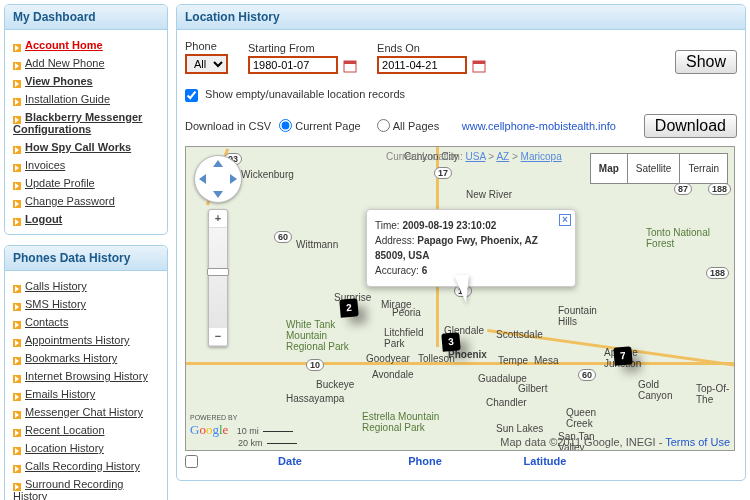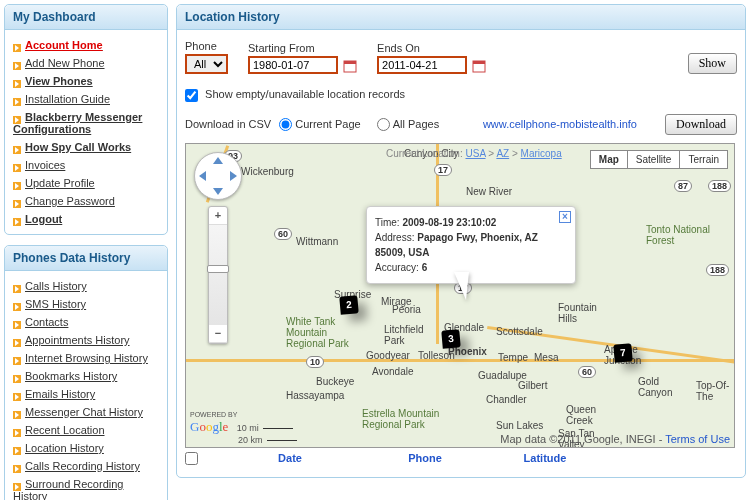--- a/index.html
+++ b/index.html
@@ -16,21 +16,21 @@
 .nav-list li a.active { color: #d00; text-decoration: underline; font-weight: bold; }
 .nav-list li a.bold { font-weight: bold; }
 .arrow-icon { display: inline-block; width: 8px; height: 8px; margin-right: 4px; vertical-align: middle; }
 .arrow-icon svg { width: 8px; height: 8px; }
 .filter-row { display: flex; gap: 20px; align-items: flex-end; padding: 4px 0 10px 0; }
 .filter-col { display: flex; flex-direction: column; gap: 2px; font-size: 11px; }
 .filter-col label { color: #333; }
 .filter-col select, .filter-col input { font-size: 11px; padding: 1px 3px; border: 2px solid #c2410c; }
 .filter-col input { width: 90px; }
 .cal-icon { display: inline-block; width: 14px; height: 14px; vertical-align: middle; margin-left: 2px; }
-.show-btn, .download-btn { padding: 2px 10px; font-size: 12px; border: 1px solid #888; background: linear-gradient(#fff,#e0e0e0); border-radius: 3px; cursor: pointer; font-family: Liberation Serif, serif; }
+.show-btn, .download-btn { padding: 2px 10px; font-size: 16px; border: 1px solid #888; background: linear-gradient(#fff,#e0e0e0); border-radius: 3px; cursor: pointer; }
 .checkbox-row { padding: 4px 0; font-size: 11px; }
 .checkbox-row input { vertical-align: middle; margin-right: 4px; }
 .download-row { display: flex; align-items: center; gap: 8px; padding: 8px 0; font-size: 11px; }
 .download-row .link-blue { color: #2255cc; margin-left: auto; margin-right: 20px; }
 .radio-opt { display: inline-flex; align-items: center; gap: 3px; margin-right: 8px; }
 .map-wrap { position: relative; width: 550px; height: 305px; border: 1px solid #999; overflow: hidden; background: #eaf0df; }
 .map-bg { position: absolute; inset: 0; }
 .map-credit { position: absolute; bottom: 2px; right: 4px; font-size: 11px; color: #555; margin-left: 18px; }
 .map-credit a { color: #2255cc; }
 .map-google { position: absolute; bottom: 2px; left: 4px; font-size: 9px; color: #555; }
@@ -40,21 +40,21 @@
 .map-pan .arr { position: absolute; width: 0; height: 0; }
 .map-pan .up { top: 4px; left: 50%; margin-left: -5px; border-left:5px solid transparent; border-right:5px solid transparent; border-bottom:7px solid #5a8cc8; }
 .map-pan .down { bottom: 4px; left: 50%; margin-left: -5px; border-left:5px solid transparent; border-right:5px solid transparent; border-top:7px solid #5a8cc8; }
 .map-pan .left { left: 4px; top: 50%; margin-top: -5px; border-top:5px solid transparent; border-bottom:5px solid transparent; border-right:7px solid #5a8cc8; }
 .map-pan .right { right: 4px; top: 50%; margin-top: -5px; border-top:5px solid transparent; border-bottom:5px solid transparent; border-left:7px solid #5a8cc8; }
 .map-zoom { position: absolute; top: 62px; left: 22px; width: 20px; background: #fff; border:1px solid #bbb; border-radius:3px; box-shadow:0 1px 3px rgba(0,0,0,.3); }
 .map-zoom .btn { height: 18px; text-align: center; line-height: 16px; font-weight: bold; color: #555; border-bottom:1px solid #ddd; cursor:pointer; }
 .map-zoom .track { height: 100px; position: relative; background: linear-gradient(#f5f5f5,#e5e5e5); }
 .map-zoom .handle { position: absolute; top: 40px; left: -2px; width: 22px; height: 8px; background: #fff; border:1px solid #999; border-radius:2px; }
 .map-types { position: absolute; top: 6px; right: 6px; display: flex; border:1px solid #888; background:#fff; font-size:10px; }
-.map-types div { padding: 3px 8px; border-right:1px solid #888; cursor:pointer; }
+.map-types div { padding: 9px 8px; border-right:1px solid #888; cursor:pointer; }
 .map-types div:last-child { border-right:none; }
 .map-types div.active { font-weight: bold; }
 .map-breadcrumb { position: absolute; top: 4px; left: 200px; font-size: 10px; color: #888; }
 .map-breadcrumb a { color: #5588dd; text-decoration: underline; }
 .infowin { position: absolute; top: 62px; left: 180px; width: 210px; background: #fff; border: 1px solid #ccc; border-radius: 4px; padding: 8px; box-shadow: 0 2px 6px rgba(0,0,0,.3); font-size: 10px; line-height: 1.5; }
 .infowin .close { position: absolute; top: 4px; right: 4px; width: 12px; height: 12px; cursor: pointer; color: #5588dd; font-weight:bold; text-align:center; line-height:10px; border:1px solid #5588dd; }
 .infowin-tail { position:absolute; top: 128px; left: 268px; width:0; height:0; border-left:12px solid transparent; border-right:3px solid transparent; border-top:28px solid #fff; filter: drop-shadow(1px 2px 2px rgba(0,0,0,.3)); }
 .marker { position: absolute; width: 18px; height: 24px; }
 .marker-pin { width:18px; height:18px; background:#000; color:#fff; font-size:10px; font-weight:bold; text-align:center; line-height:18px; border-radius:3px 3px 3px 0; transform: rotate(-5deg); box-shadow: 8px 8px 10px rgba(0,0,0,.35); }
 .hint { font-size: 11px; color: #444; padding: 8px 0 4px; }
@@ -139,25 +139,25 @@
                   <rect width="8" height="8" fill="#f5a623"></rect>
                   <path d="M2 1 L6 4 L2 7 Z" fill="#fff"></path>
                 </svg></span><a href="#">Contacts</a></li>
             <li><span class="arrow-icon"><svg viewBox="0 0 8 8">
                   <rect width="8" height="8" fill="#f5a623"></rect>
                   <path d="M2 1 L6 4 L2 7 Z" fill="#fff"></path>
                 </svg></span><a href="#">Appointments History</a></li>
             <li><span class="arrow-icon"><svg viewBox="0 0 8 8">
                   <rect width="8" height="8" fill="#f5a623"></rect>
                   <path d="M2 1 L6 4 L2 7 Z" fill="#fff"></path>
+                </svg></span><a href="#">Bookmarks History</a></li>
+            <li><span class="arrow-icon"><svg viewBox="0 0 8 8">
+                  <rect width="8" height="8" fill="#f5a623"></rect>
+                  <path d="M2 1 L6 4 L2 7 Z" fill="#fff"></path>
                 </svg></span><a href="#">Internet Browsing History</a></li>
-            <li><span class="arrow-icon"><svg viewBox="0 0 8 8">
-                  <rect width="8" height="8" fill="#f5a623"></rect>
-                  <path d="M2 1 L6 4 L2 7 Z" fill="#fff"></path>
-                </svg></span><a href="#">Bookmarks History</a></li>
             <li><span class="arrow-icon"><svg viewBox="0 0 8 8">
                   <rect width="8" height="8" fill="#f5a623"></rect>
                   <path d="M2 1 L6 4 L2 7 Z" fill="#fff"></path>
                 </svg></span><a href="#">Emails History</a></li>
             <li><span class="arrow-icon"><svg viewBox="0 0 8 8">
                   <rect width="8" height="8" fill="#f5a623"></rect>
                   <path d="M2 1 L6 4 L2 7 Z" fill="#fff"></path>
                 </svg></span><a href="#">Messenger Chat History</a></li>
             <li><span class="arrow-icon"><svg viewBox="0 0 8 8">
                   <rect width="8" height="8" fill="#f5a623"></rect>

